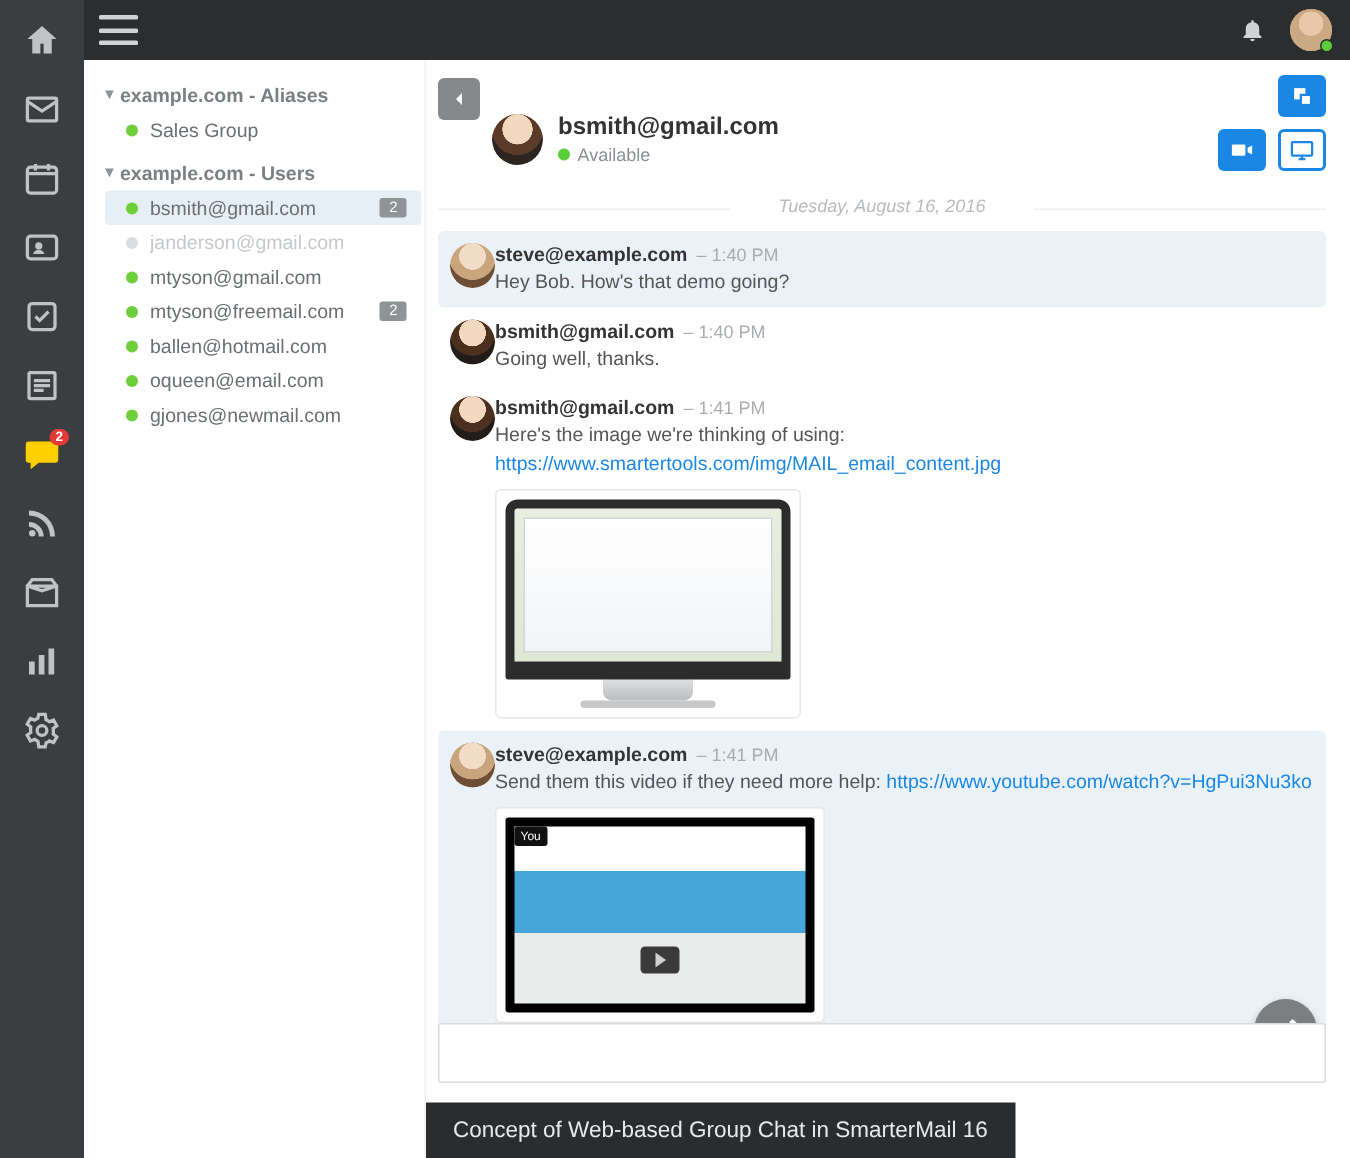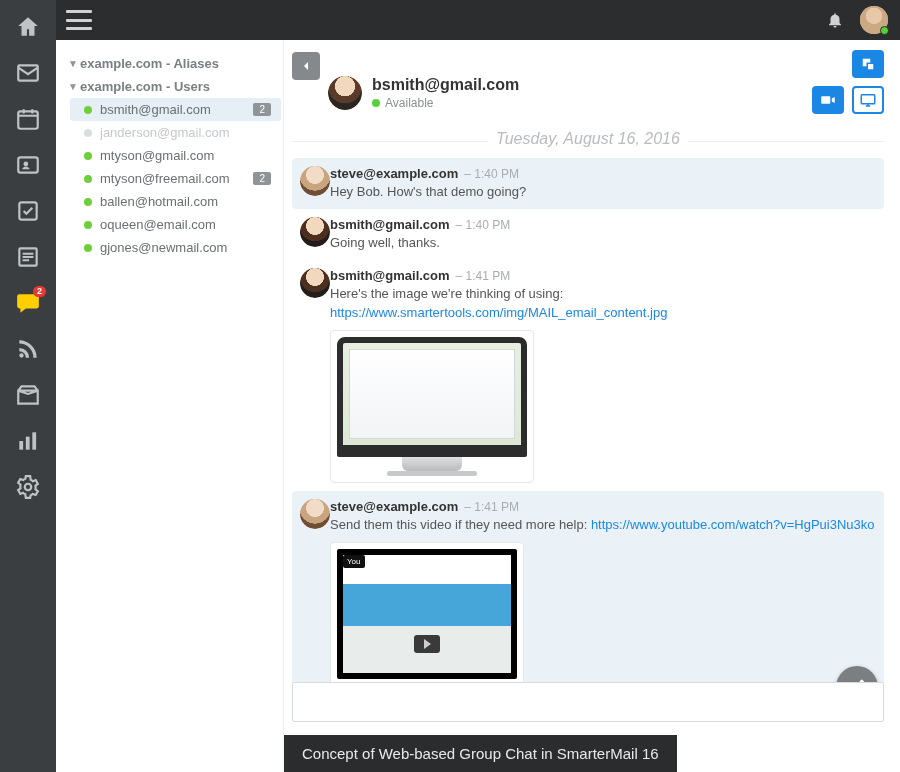--- a/index.html
+++ b/index.html
@@ -49,21 +49,21 @@
   .conv-name { font-size:16px; color:#333; font-weight:600;}
   .conv-status { font-size:12px; color:#8c9093; display:flex; align-items:center; gap:5px; margin-top:2px;}
   .conv-status .sd{width:8px;height:8px;border-radius:50%;background:#5bcf3a;}
   .header-actions { display:flex; flex-direction:column; align-items:flex-end; gap:8px;}
   .hact-row { display:flex; gap:8px;}
   .hact-btn { width:32px; height:28px; border-radius:4px; background:#1b87e5; color:#fff; display:flex; align-items:center; justify-content:center; cursor:pointer;}
   .hact-btn.outline { background:#fff; border:2px solid #1b87e5; color:#1b87e5;}
   .hact-btn svg{width:18px;height:18px;}
   
   .messages { flex:1; overflow:auto; padding:0 16px 90px 8px;}
-  .date-sep { text-align:center; color:#b9bcbf; font-style:italic; font-size:16px; padding:6px 0 10px; position:relative;}
+  .date-sep { text-align:center; color:#b9bcbf; font-style:italic; font-size:12px; padding:6px 0 10px; position:relative;}
   .date-sep::before,.date-sep::after{content:"";position:absolute;top:50%;width:33%;height:1px;background:#efeff0;}
   .date-sep::before{left:0;} .date-sep::after{right:0;}
   .msg { display:flex; gap:0; padding:8px 8px; border-radius:4px;}
   .msg.alt { background:#eaf2f7;}
   .msg .mavatar { width:30px;height:30px;border-radius:50%; flex:0 0 auto; background:#d7b899; overflow:hidden;}
   .headA{width:30px;height:30px;border-radius:50%;background:radial-gradient(circle at 50% 30%,#f3dcc7 0 34%,#c9a57d 35% 60%,#6e4e36 61% 100%);}
   .headB{width:30px;height:30px;border-radius:50%;background:radial-gradient(circle at 50% 30%,#f2d8bf 0 34%,#4b3020 35% 58%,#221d1a 59% 100%);}
   .msg-body{flex:1; min-width:0;}
   .msg-head{display:flex;align-items:baseline;gap:6px;}
   .msg-sender{font-weight:600;color:#333;}
@@ -72,21 +72,21 @@
   .msg-text{color:#555; margin-top:2px; line-height:1.4;}
   .msg-text a{color:#1b87e5; text-decoration:none;}
   .attachment{margin-top:8px; display:inline-block; background:#fff; border:1px solid #e5e7e8; border-radius:4px; padding:6px;}
   
   .thumb-imac{width:190px;}
   .imac-screen{width:190px;height:120px;background:linear-gradient(#e8efe1,#dfe7d6);border:6px solid #2c2c2c;border-bottom-width:12px;border-radius:8px 8px 2px 2px;position:relative;overflow:hidden;}
   .imac-screen::after{content:"";position:absolute;inset:6px;background:linear-gradient(#fff,#f2f4f6);border:1px solid #d4d7da;}
   .imac-stand{width:60px;height:14px;background:linear-gradient(#dedfe1,#b9bbbd);margin:0 auto;border-radius:0 0 6px 6px;}
   .imac-base{width:90px;height:5px;background:#c6c8ca;margin:0 auto;border-radius:3px;}
   
-  .thumb-video{width:180px;height:130px;background:#000;position:relative;border-radius:2px;overflow:hidden;}
+  .thumb-video{width:206px;height:130px;background:#000;position:relative;border-radius:2px;overflow:hidden;}
   .thumb-video .page{position:absolute;inset:6px;background:linear-gradient(#fff 0 25%,#46a6d9 25% 60%,#e8eceb 60% 100%);}
   .thumb-video .yt{position:absolute;top:6px;left:6px;background:#111;color:#fff;font-size:8px;padding:2px 4px;border-radius:2px;}
   .thumb-video .play{position:absolute;left:50%;bottom:26px;transform:translateX(-50%);width:26px;height:18px;background:#3a3a3a;border-radius:3px;display:flex;align-items:center;justify-content:center;}
   .thumb-video .play::after{content:"";border-left:7px solid #cfcfcf;border-top:5px solid transparent;border-bottom:5px solid transparent;}
   
   .compose-area{position:absolute; left:8px; right:16px; bottom:50px; height:40px; border:1px solid #d9dcdd; background:#fff; border-radius:2px;}
   .fab{position:absolute; right:22px; bottom:64px; width:42px; height:42px; border-radius:50%; background:#7b7f81; color:#fff; display:flex; align-items:center; justify-content:center; cursor:pointer; box-shadow:0 2px 5px rgba(0,0,0,.25);}
   .fab svg{width:20px;height:20px;}
   
   .caption{position:absolute; left:0; bottom:0; background:#2a2c2e; color:#e8e9ea; font-size:15px; padding:10px 18px; min-width:360px;}
@@ -184,20 +184,26 @@
       </div>
     </div>
 
     <div class="body">
 
       <div class="tree" id="tree">
           <div class="group-row">
             <span class="caret">▼</span>
             <span class="group-label">example.com - Aliases</span>
           </div>
+          <div class="children">
+            <div class="leaf">
+              <span class="status-dot"></span>
+              <span class="name">Sales Group</span>
+            </div>
+          </div>
           <div class="group-row">
             <span class="caret">▼</span>
             <span class="group-label">example.com - Users</span>
           </div>
           <div class="children">
             <div class="leaf selected">
               <span class="status-dot"></span>
               <span class="name">bsmith@gmail.com</span>
               <span class="count">2</span>
             </div>

